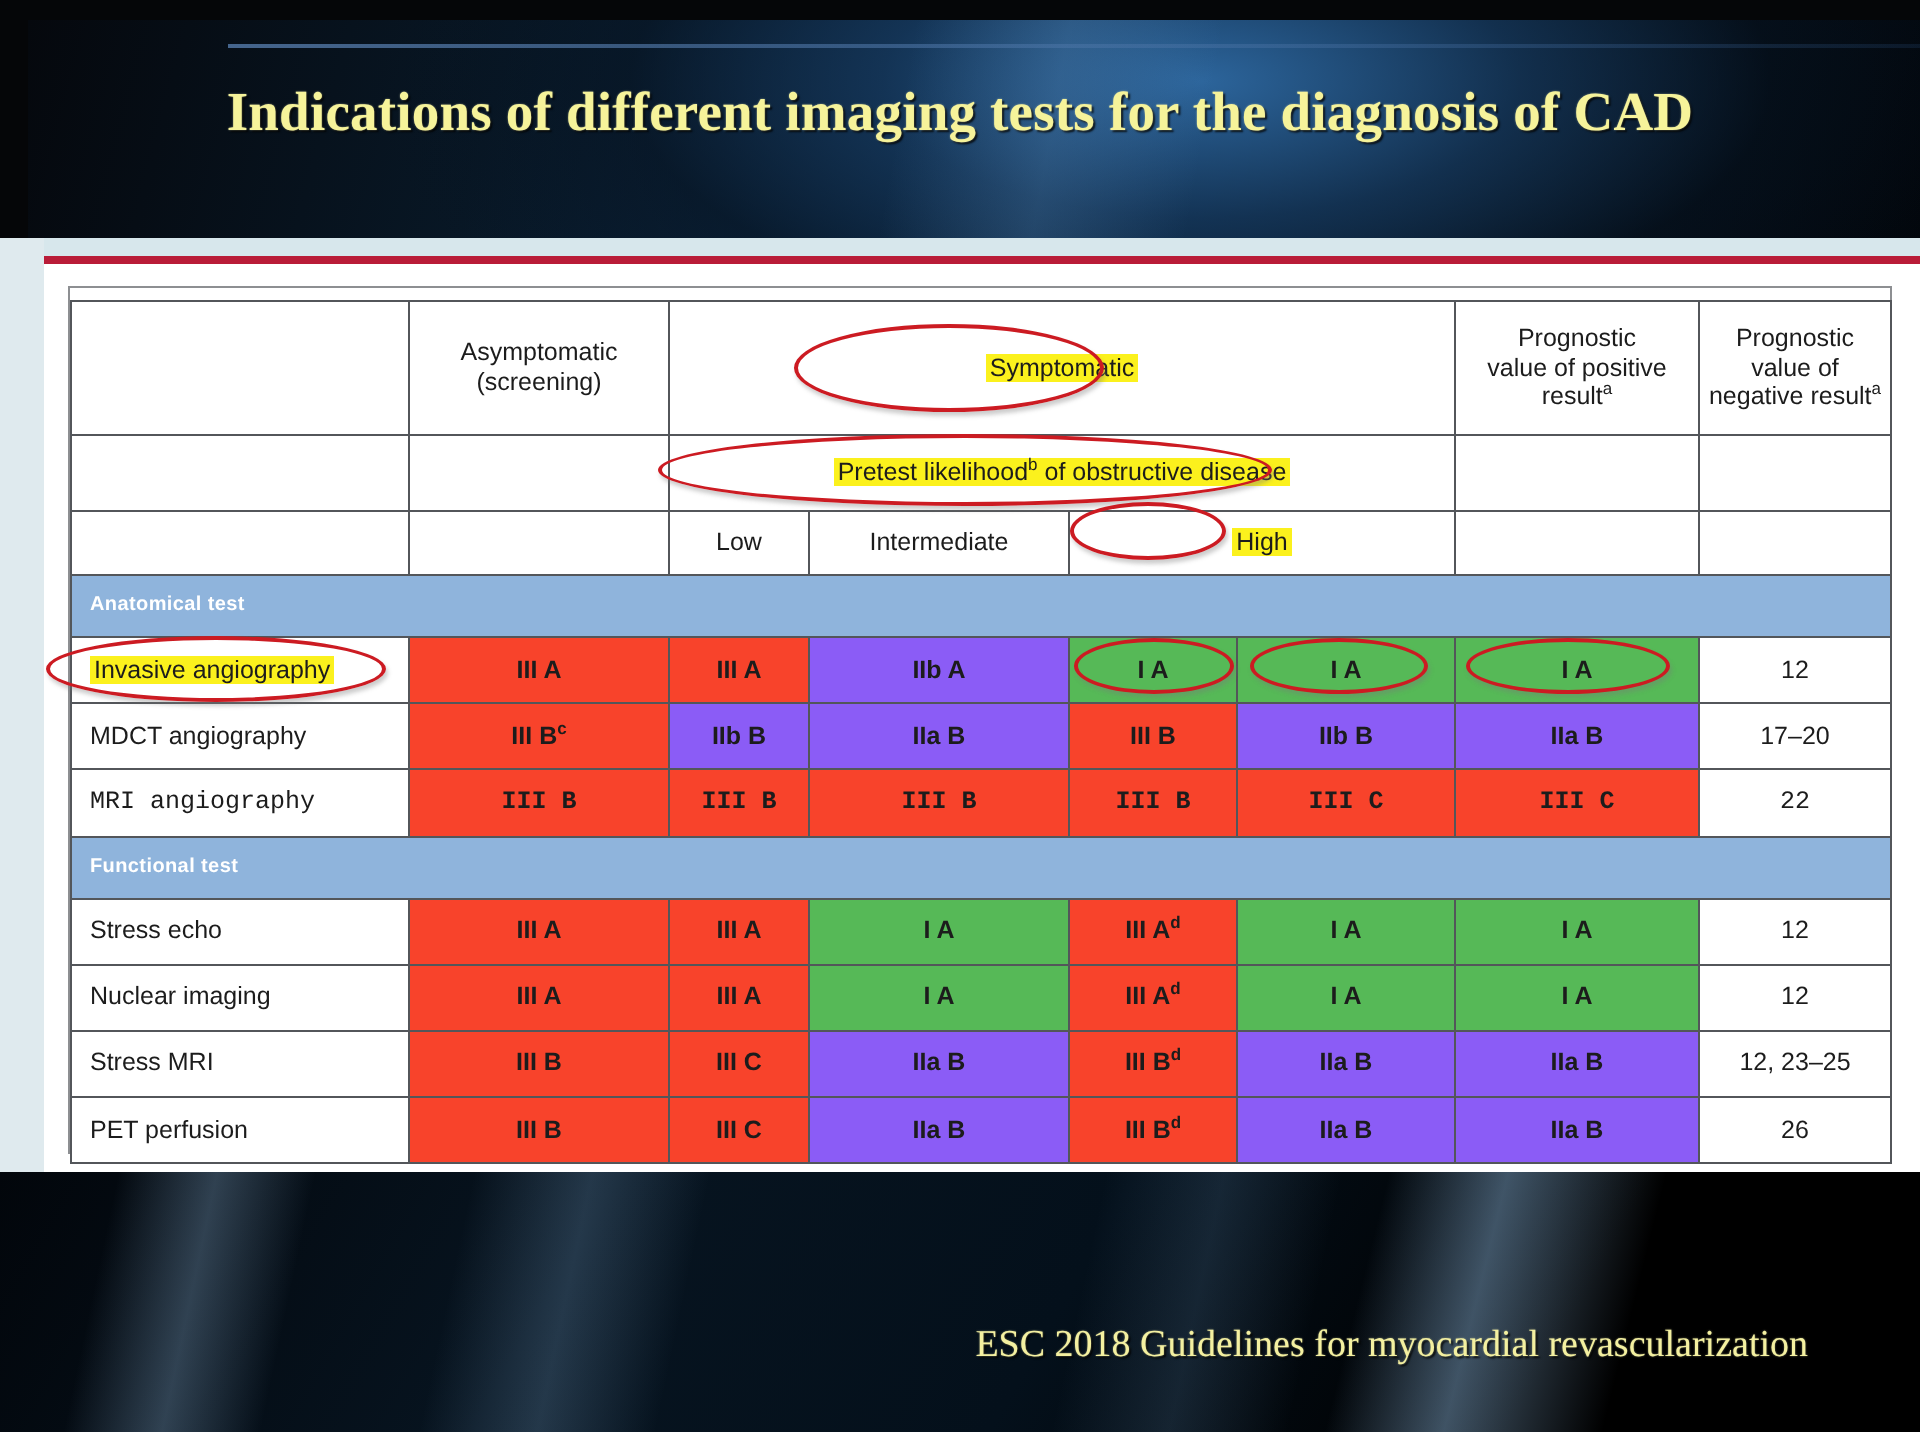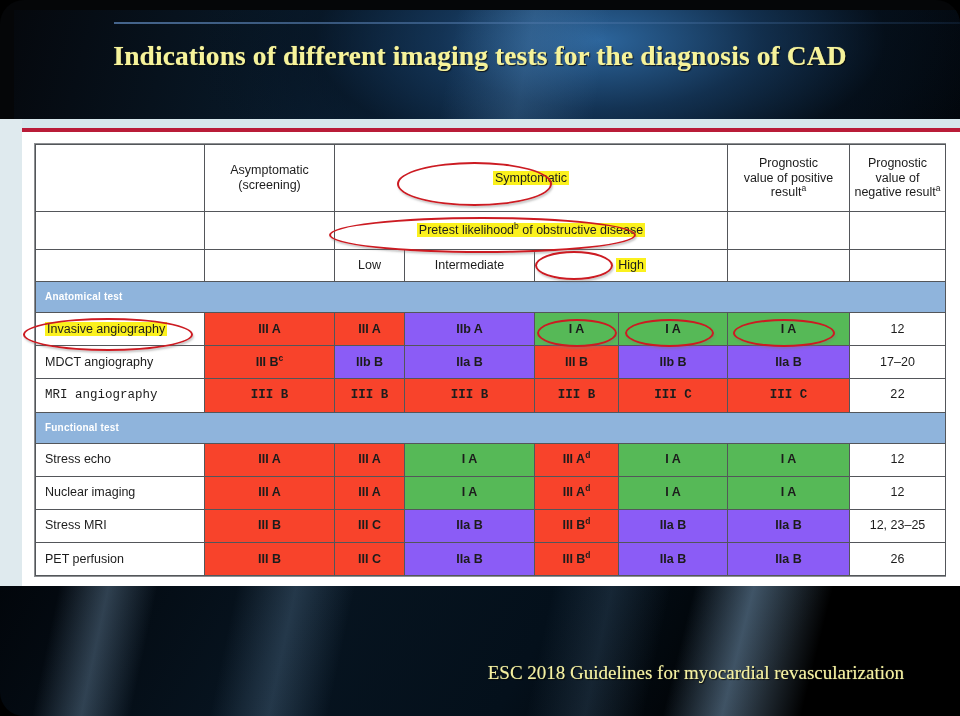--- a/index.html
+++ b/index.html
@@ -2,21 +2,21 @@
 <html><head>
 <meta charset="utf-8">
 <style>
   * { box-sizing: border-box; margin: 0; padding: 0; }
   html, body {
     width: 960px; height: 716px;
     font-family: "Liberation Sans", sans-serif;
     overflow: hidden;
     background: #000;
   }
-  .slide { position: relative; width: 960px; height: 716px; overflow: hidden; border-radius: 24px; }
+  .slide { position: relative; width: 960px; height: 716px; overflow: hidden; }
 
   
   .banner {
     position: absolute; left: 0; top: 0; width: 960px; height: 119px;
     background: #050608;
     overflow: hidden;
   }
   .banner-inner {
     position: absolute; left: 14px; top: 10px; right: 0px; bottom: 0px;
     background:
@@ -64,20 +64,21 @@
   .table-wrap {
     position: absolute; left: 34px; top: 143px;
     width: 912px; height: 434px;
     border: 1px solid #8d8f92;
     background: #fff;
   }
   table.t {
     width: 100%; height: 100%;
     border-collapse: collapse;
     table-layout: fixed;
+    margin-top: 6px;
   }
   table.t td {
     border: 1px solid #53565a;
     font-size: 12.5px;
     color: #1c1c1c;
     text-align: center;
     vertical-align: middle;
     padding: 0 2px;
     line-height: 1.18;
   }

